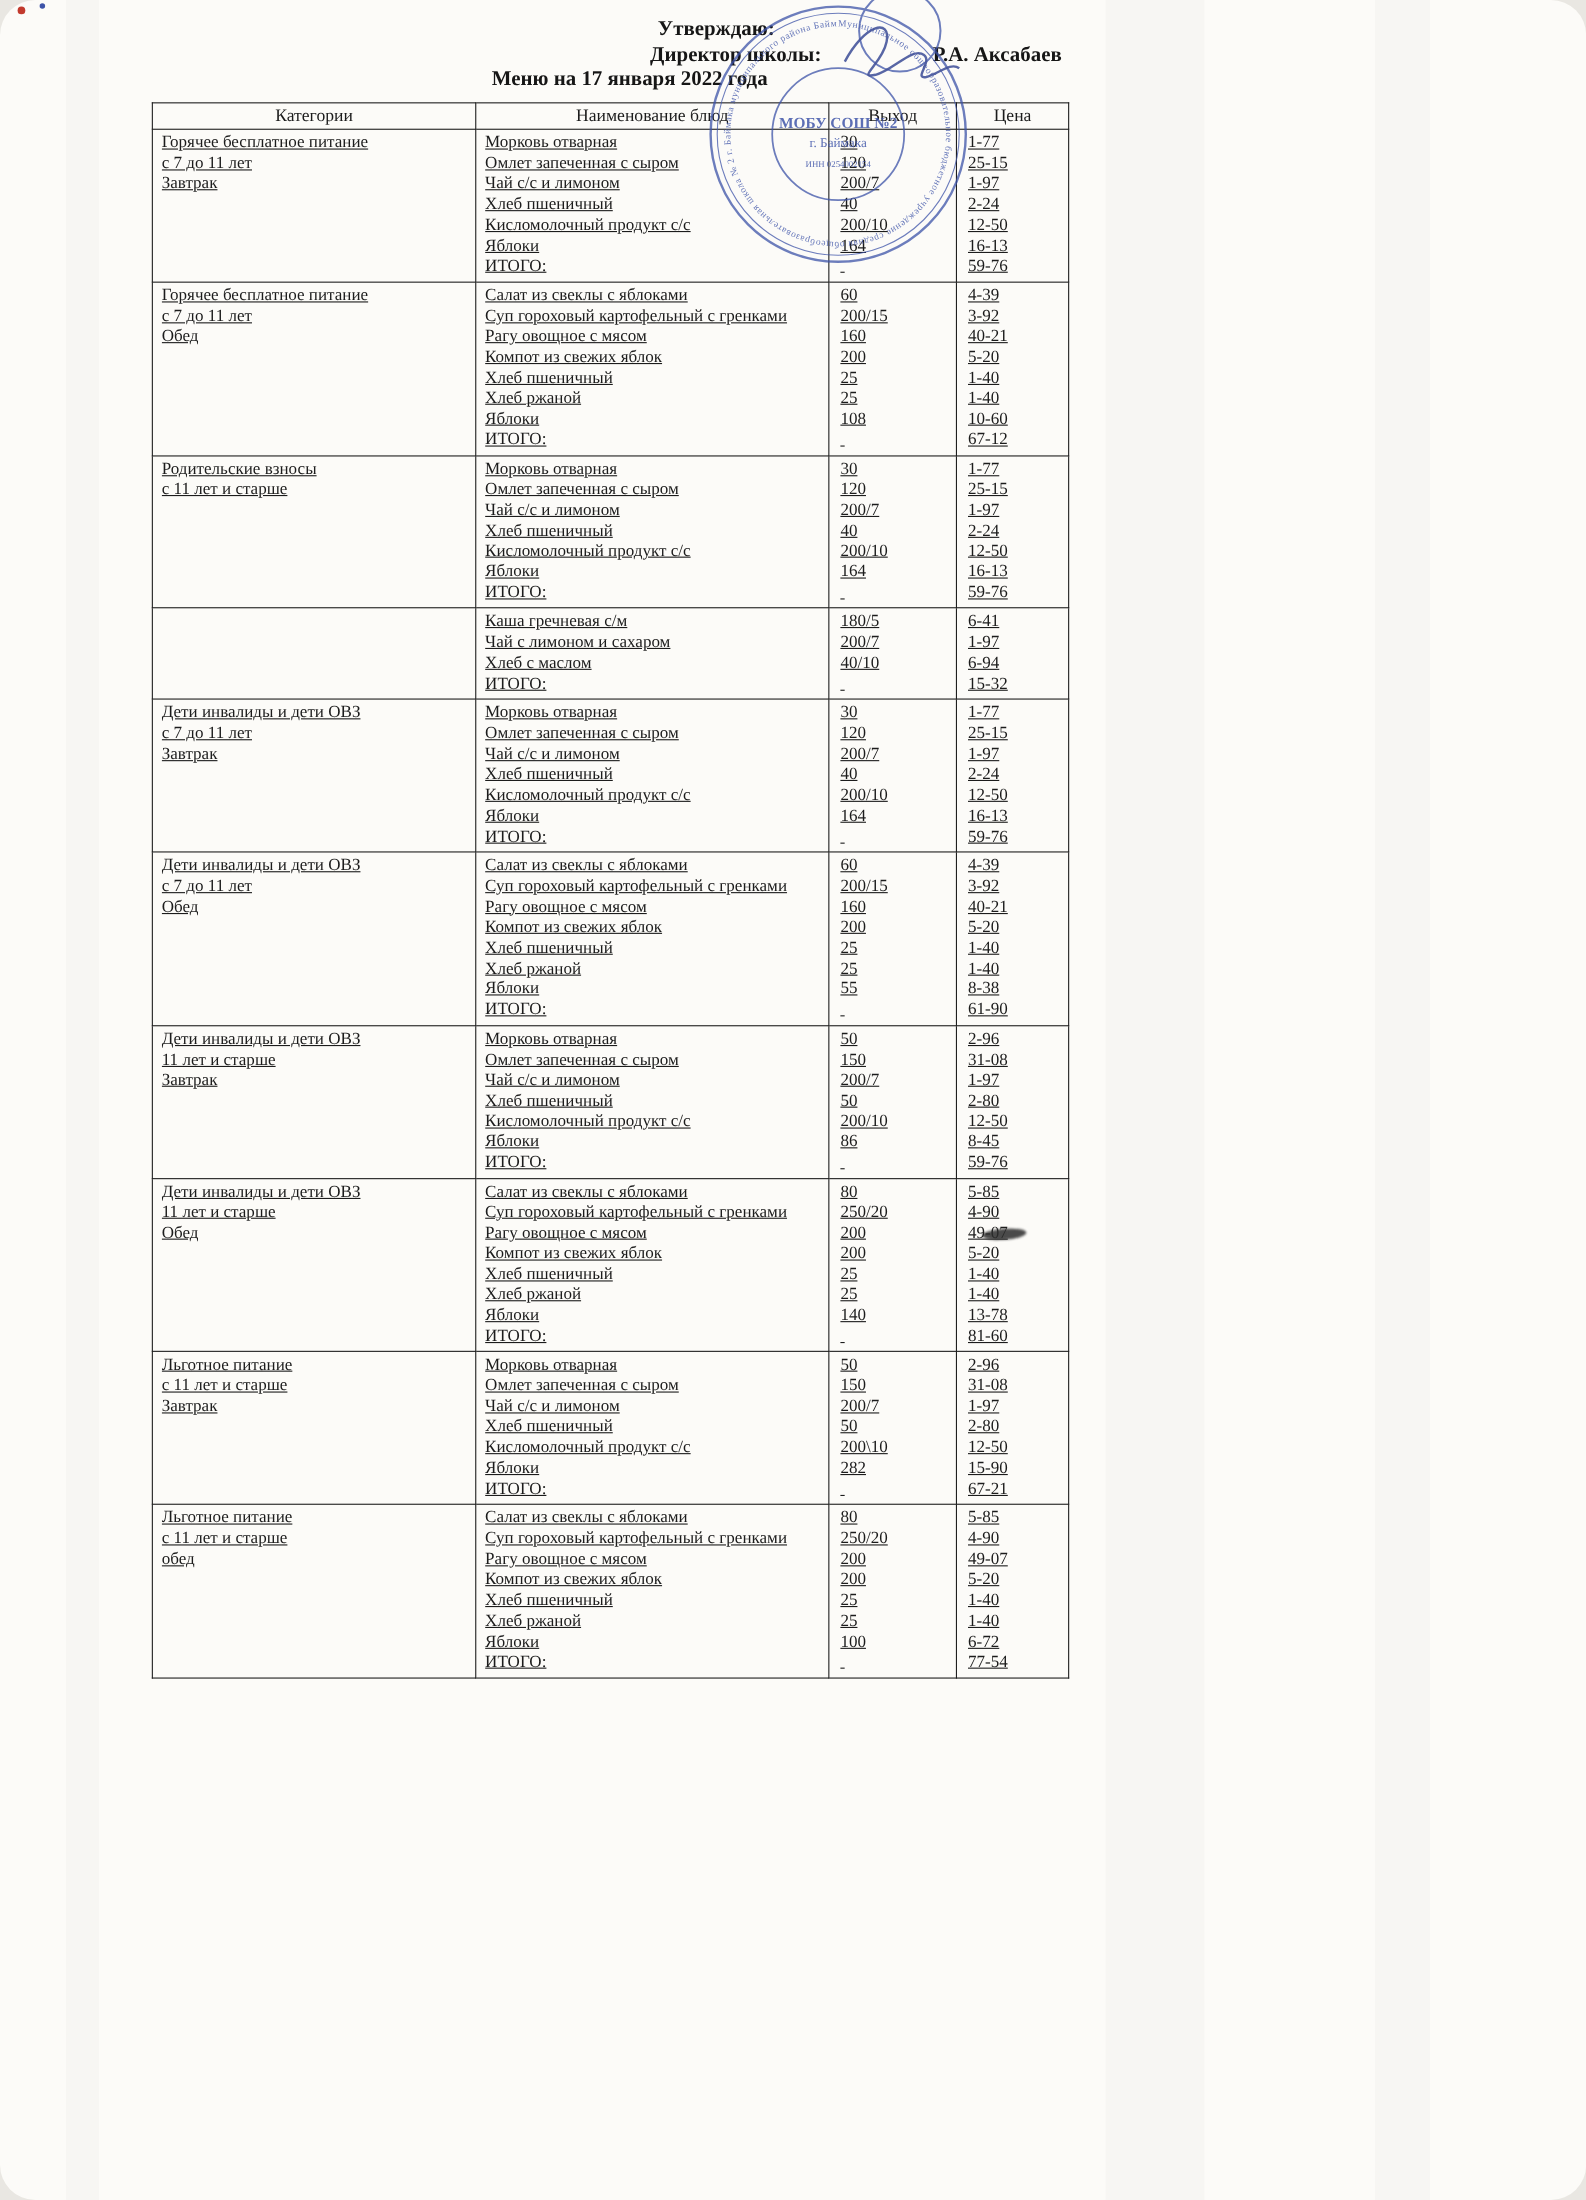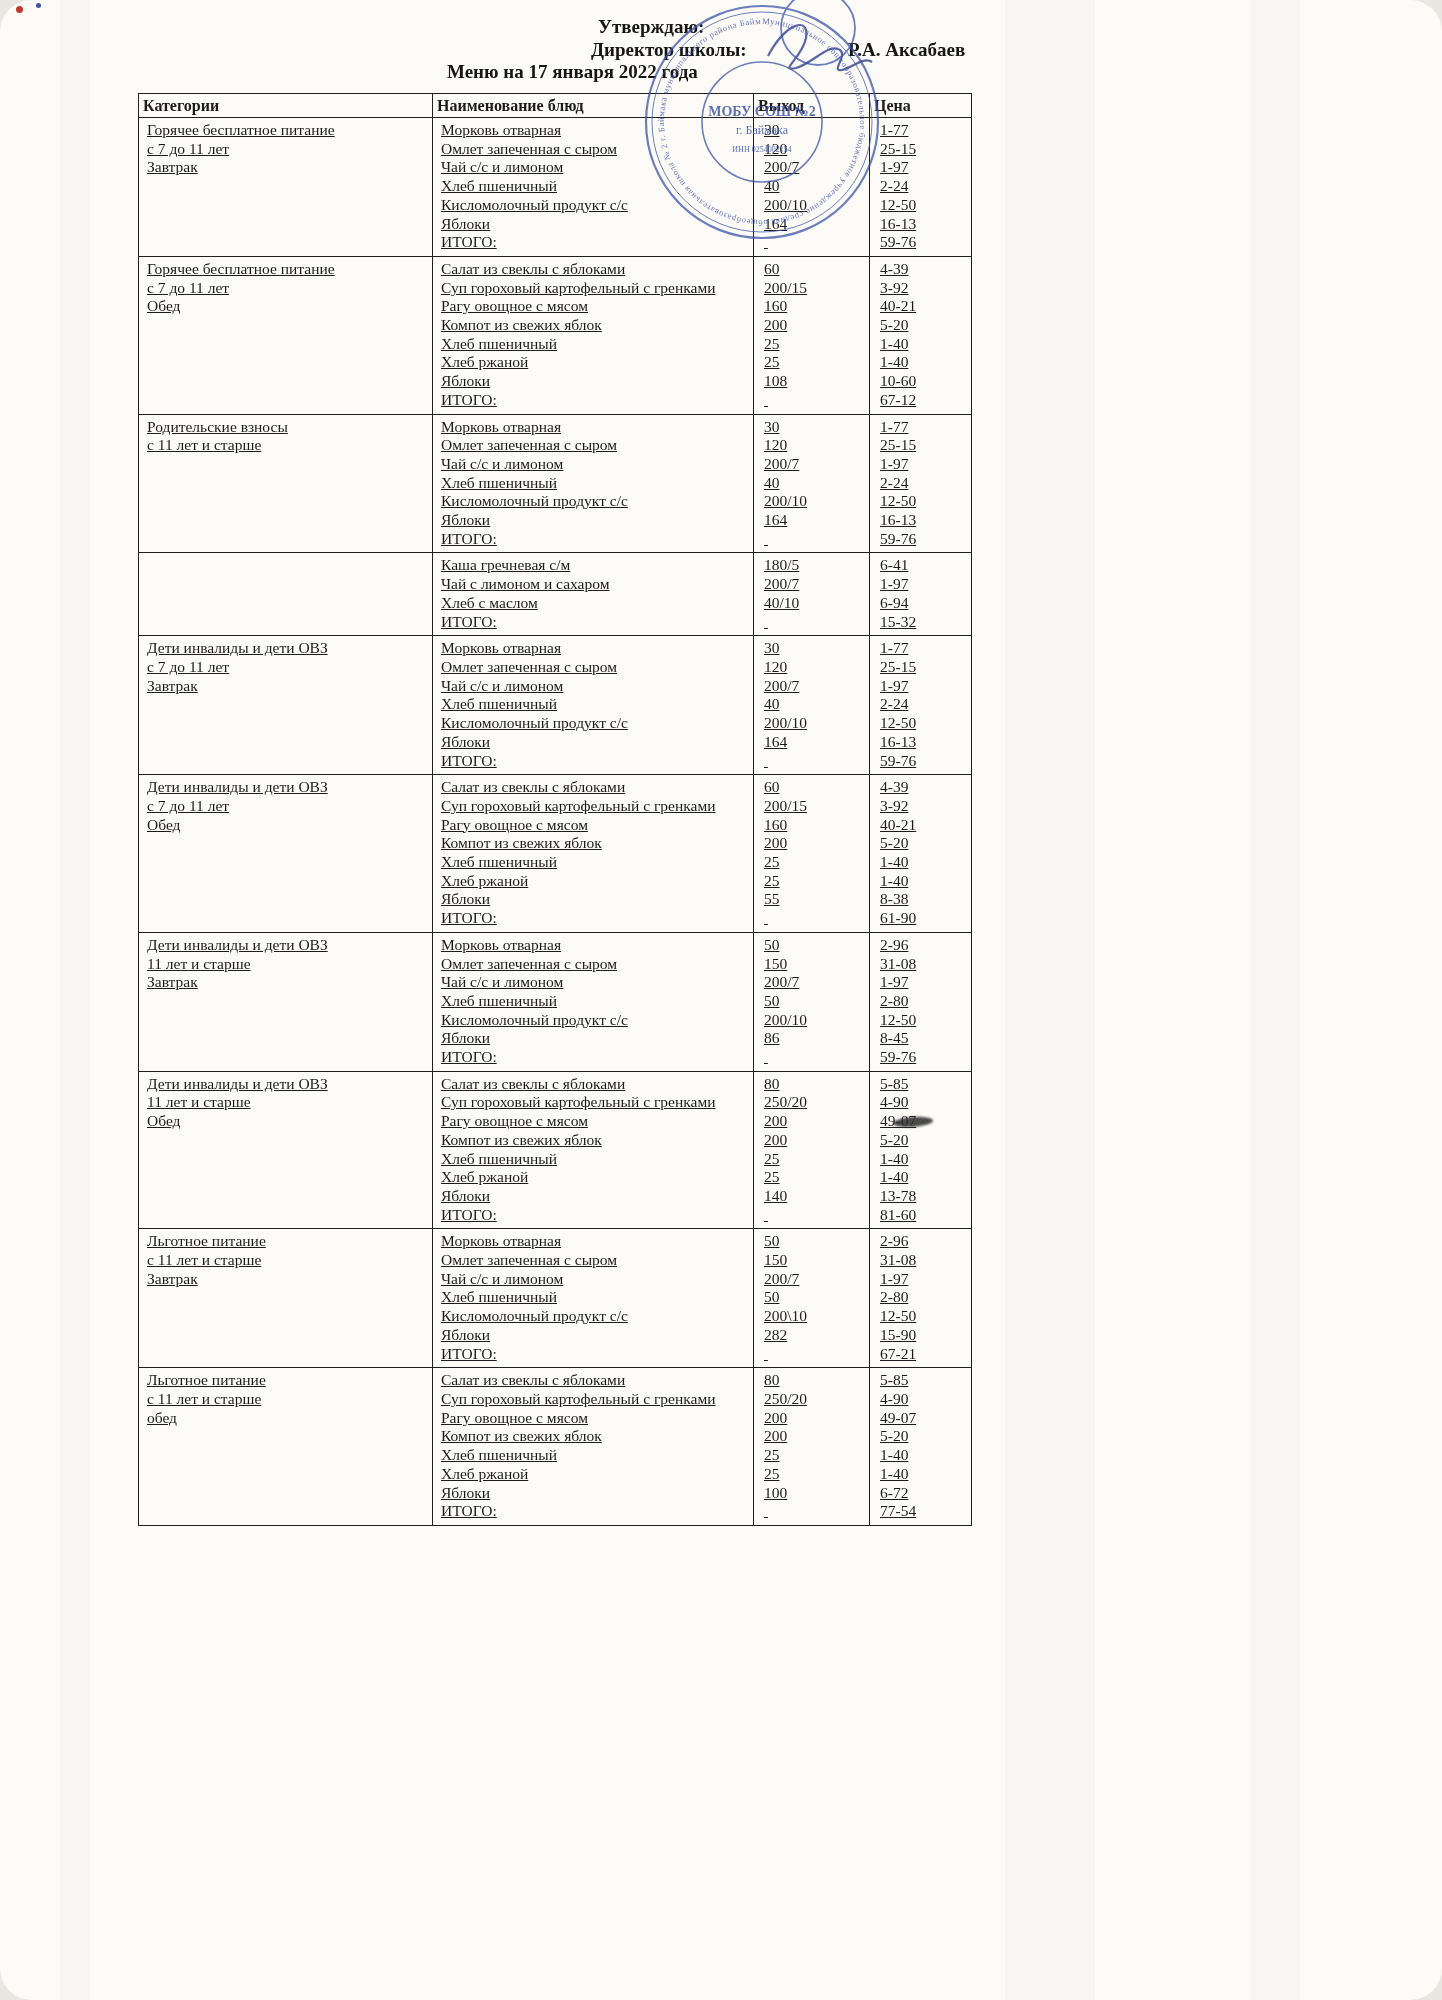--- a/index.html
+++ b/index.html
@@ -9,21 +9,21 @@
 
   
   .streak { position:absolute; top:0; height:2000px; background:rgba(130,130,128,0.045); pointer-events:none; }
   .speck { position:absolute; border-radius:50%; }
 
   .hdr { position:absolute; color:#161616; font-size:19px; white-space:nowrap; }
   .bold { font-weight:bold; }
 
   table.menu { position:absolute; left:138px; top:93px; width:833px;
     border-collapse:collapse; table-layout:fixed; color:#1c1c1c; font-size:15.5px; }
-  table.menu th { border:1.5px solid #1f1f1f; font-weight:bold; text-align:left;
+  table.menu th { border:1.5px solid #1f1f1f; font-weight:normal; text-align:center;
     padding:2px 4px; height:24px; font-size:16px; }
   table.menu td { border:1.5px solid #1f1f1f; vertical-align:top; padding:3px 6px 4px 8px;text-decoration:underline; }
   .line { line-height:18.7px; white-space:nowrap; overflow:hidden; }
   .col-out .line, .col-price .line { padding-left:2px; }
 
   .stamp-svg { position:absolute; left:618px; top:-6px; width:310px; height:256px;
     pointer-events:none; opacity:0.88; }
   .smudge { position:absolute; left:893px; top:1117px; width:40px; height:10px;
     background:#2c2c2c; border-radius:50%; filter:blur(1.2px); transform:rotate(-4deg); opacity:0.85; }
 </style>

